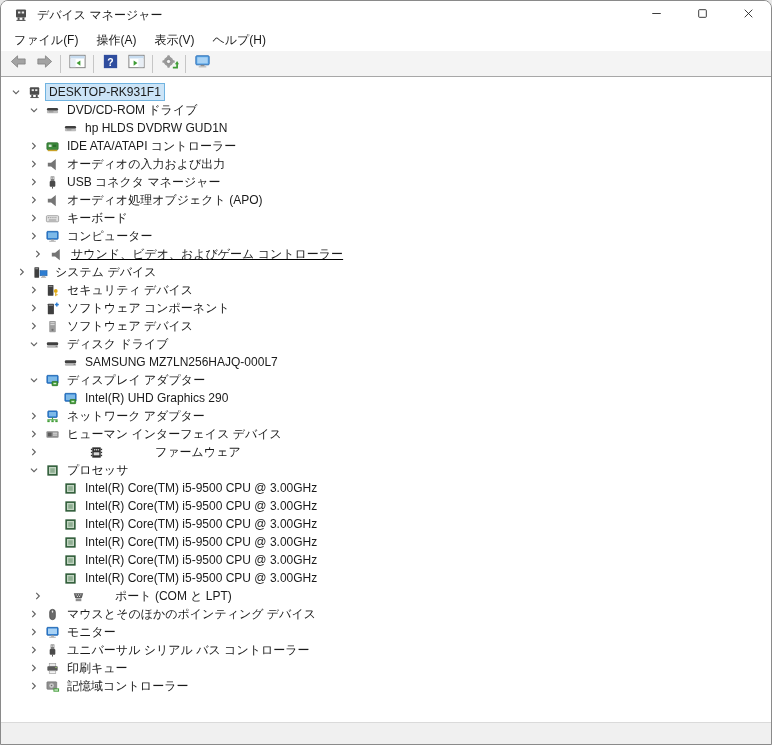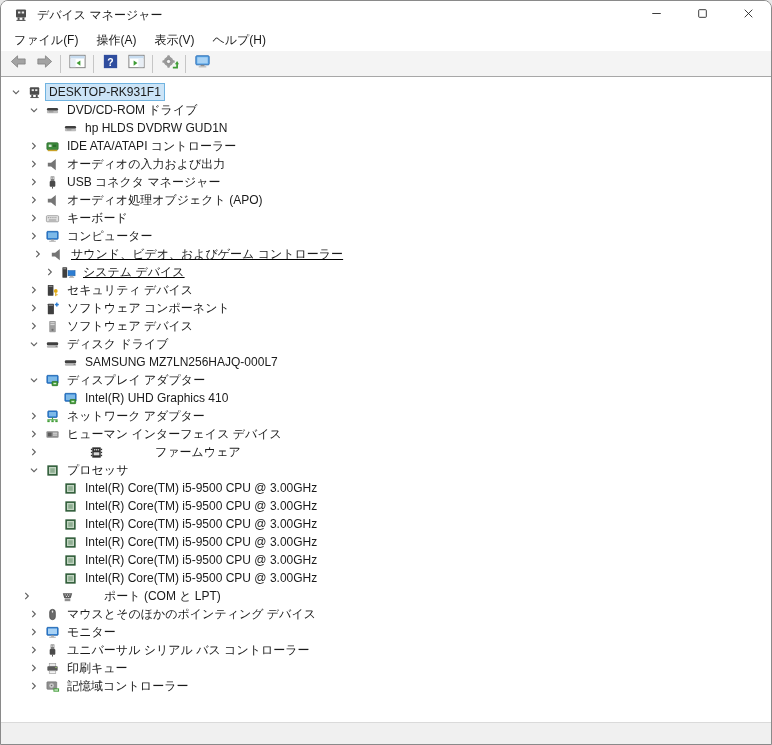--- a/index.html
+++ b/index.html
@@ -284,21 +284,21 @@
             <path d="M6 4.5 L9.5 8 L6 11.5" fill="none" stroke="#5f5f5f" stroke-width="1.3"></path>
           </svg>
         </span>
         <span class="node-icon">
           <svg viewBox="0 0 16 16">
             <polygon points="3,6 6.5,6 11.5,2 11.5,14 6.5,10 3,10" fill="#757575"></polygon>
           </svg>
         </span>
         <span class="node-label">サウンド、ビデオ、およびゲーム コントローラー</span>
       </div>
-      <div class="tree-row" style="padding-left: 40px; text-decoration: underline;">
+      <div class="tree-row" style="padding-left: 12px;">
         <span class="chev">
           <svg viewBox="0 0 16 16">
             <path d="M6 4.5 L9.5 8 L6 11.5" fill="none" stroke="#5f5f5f" stroke-width="1.3"></path>
           </svg>
         </span>
         <span class="node-icon">
           <svg viewBox="0 0 16 16">
             <rect x="1.5" y="2.5" width="5" height="11" rx="0.5" fill="#3f3f3f"></rect>
             <rect x="2.5" y="3.5" width="3" height="1" fill="#9a9a9a"></rect>
             <rect x="7.5" y="6" width="7.5" height="5.5" fill="#2d7dd2" stroke="#1b5fa8" stroke-width="0.6"></rect>
@@ -402,21 +402,21 @@
       <div class="tree-row" style="padding-left: 42px;">
         <span class="chev"></span>
         <span class="node-icon">
           <svg viewBox="0 0 16 16">
             <rect x="2" y="2.5" width="12" height="8.5" rx="0.8" fill="#2d7dd2" stroke="#1b5fa8" stroke-width="0.8"></rect>
             <rect x="3.2" y="3.7" width="9.6" height="6" fill="#7db9e8"></rect>
             <rect x="7.5" y="9" width="6" height="4.5" rx="0.5" fill="#3f9c35" stroke="#2c7326" stroke-width="0.8"></rect>
             <rect x="9" y="10.5" width="3" height="1.5" fill="#d2ead0"></rect>
           </svg>
         </span>
-        <span class="node-label">Intel(R) UHD Graphics 410</span>
+        <span class="node-label">Intel(R) UHD Graphics 290</span>
       </div>
       <div class="tree-row" style="padding-left: 24px;">
         <span class="chev">
           <svg viewBox="0 0 16 16">
             <path d="M6 4.5 L9.5 8 L6 11.5" fill="none" stroke="#5f5f5f" stroke-width="1.3"></path>
           </svg>
         </span>
         <span class="node-icon">
           <svg viewBox="0 0 16 16">
             <rect x="3" y="2" width="10" height="7" rx="0.8" fill="#2d7dd2" stroke="#1b5fa8" stroke-width="0.8"></rect>
@@ -547,21 +547,21 @@
         <span class="chev"></span>
         <span class="node-icon">
           <svg viewBox="0 0 16 16">
             <rect x="2.5" y="2.5" width="11" height="11" fill="#2f5c39"></rect>
             <rect x="4.2" y="4.2" width="7.6" height="7.6" fill="#c2d4c2"></rect>
             <rect x="5.6" y="5.6" width="4.8" height="4.8" fill="#8fae92"></rect>
           </svg>
         </span>
         <span class="node-label">Intel(R) Core(TM) i5-9500 CPU @ 3.00GHz</span>
       </div>
-      <div class="tree-row" style="padding-left: 17px; gap: 22px;">
+      <div class="tree-row" style="padding-left: 28px; gap: 22px;">
         <span class="chev">
           <svg viewBox="0 0 16 16">
             <path d="M6 4.5 L9.5 8 L6 11.5" fill="none" stroke="#5f5f5f" stroke-width="1.3"></path>
           </svg>
         </span>
         <span class="node-icon">
           <svg viewBox="0 0 16 16">
             <path d="M3 4.5 L13 4.5 L11.5 9.5 L4.5 9.5 Z" fill="#5a5a5a"></path>
             <g fill="#e8e8e8">
               <circle cx="5.5" cy="6.2" r="0.6"></circle>

